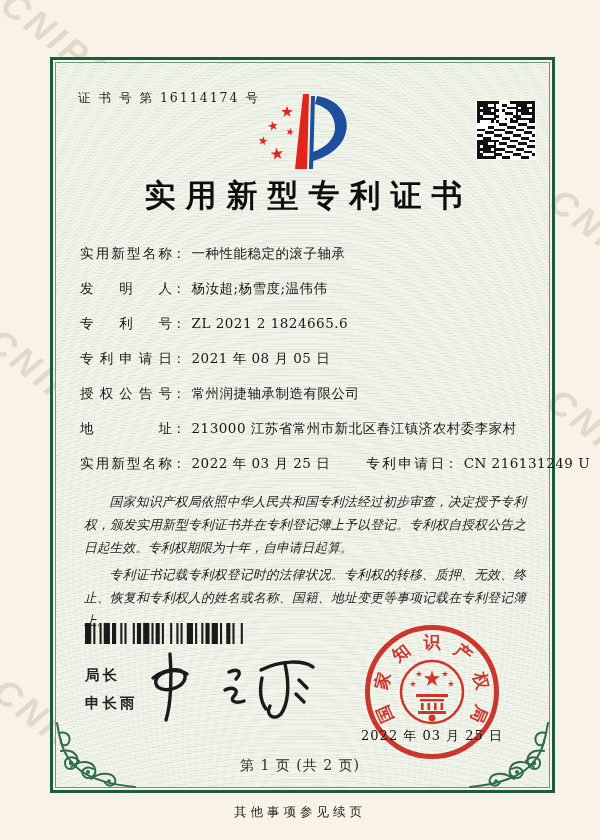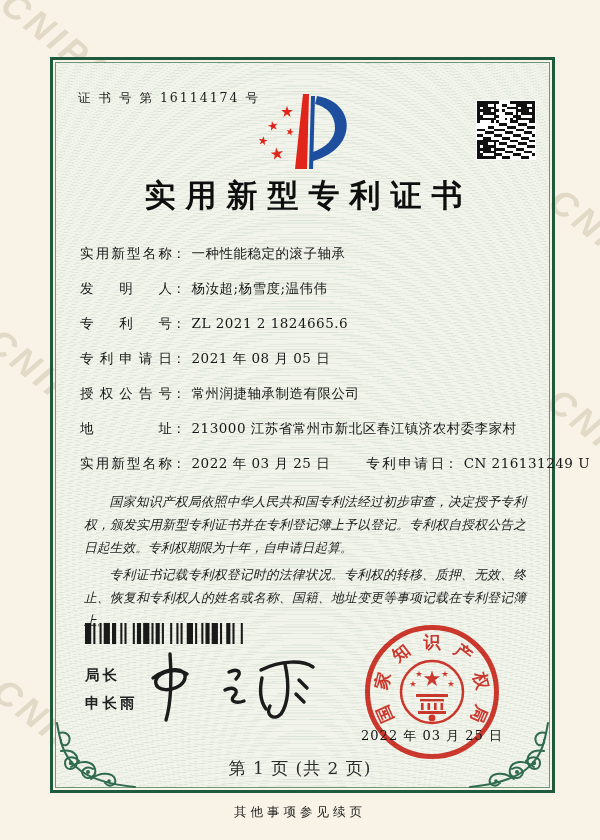--- a/index.html
+++ b/index.html
@@ -53,21 +53,21 @@
   .signature{position:absolute;left:133px;top:646px;width:205px;height:82px;z-index:5;}
   .seal{position:absolute;left:360px;top:620px;width:144px;height:144px;z-index:4;opacity:0.92;
         mix-blend-mode:multiply;}
   .seal-ring{position:absolute;left:5px;top:5px;width:134px;height:134px;border-radius:50%;
              border:5px solid #d6291f;box-sizing:border-box;}
   .seal-char{position:absolute;font-size:17px;font-weight:bold;color:#d6291f;z-index:2;
              font-family:"DejaVu Serif",serif;}
   .seal-emblem{position:absolute;left:50%;top:50%;transform:translate(-50%,-50%);}
   .seal-date{position:absolute;left:352px;top:727px;width:160px;text-align:center;font-size:13px;
              letter-spacing:1px;color:#141414;z-index:6;}
-  .page-info{position:absolute;left:0;right:0;top:757px;text-align:center;font-size:17px;
+  .page-info{position:absolute;left:0;right:0;top:757px;text-align:center;font-size:14px;
              letter-spacing:1px;z-index:4;color:#2a2a2a;}
   .footer-note{position:absolute;left:0;right:0;top:804px;text-align:center;font-size:12.5px;
                letter-spacing:4px;z-index:4;color:#222;}
 </style>
 </head>
 <body>
 
 <div class="page">
 
   <span class="wm">CNIPA</span>

